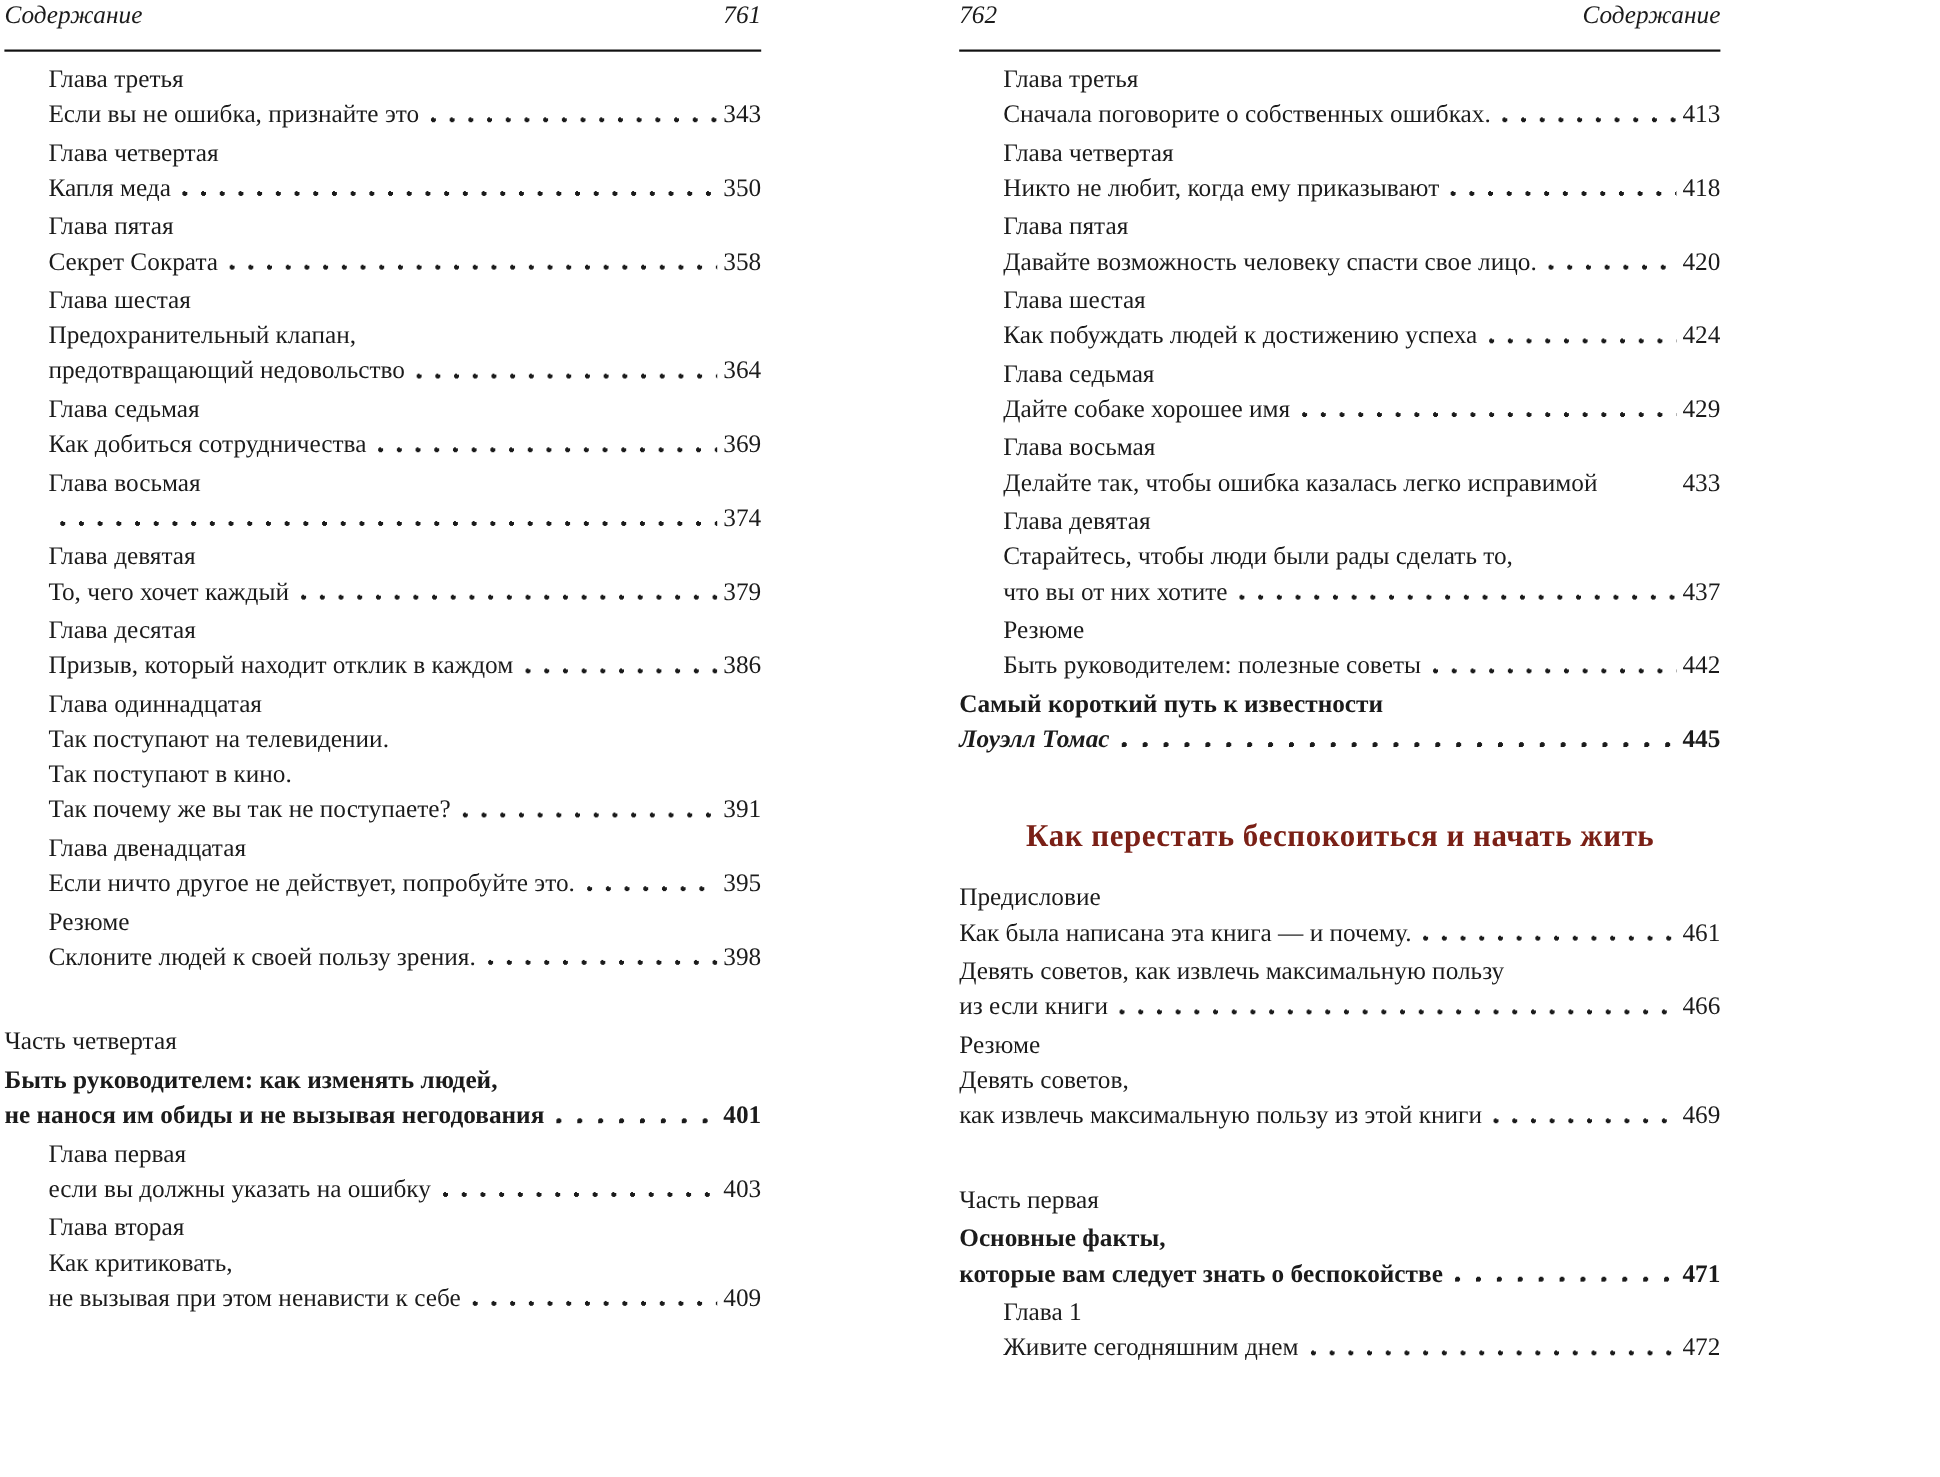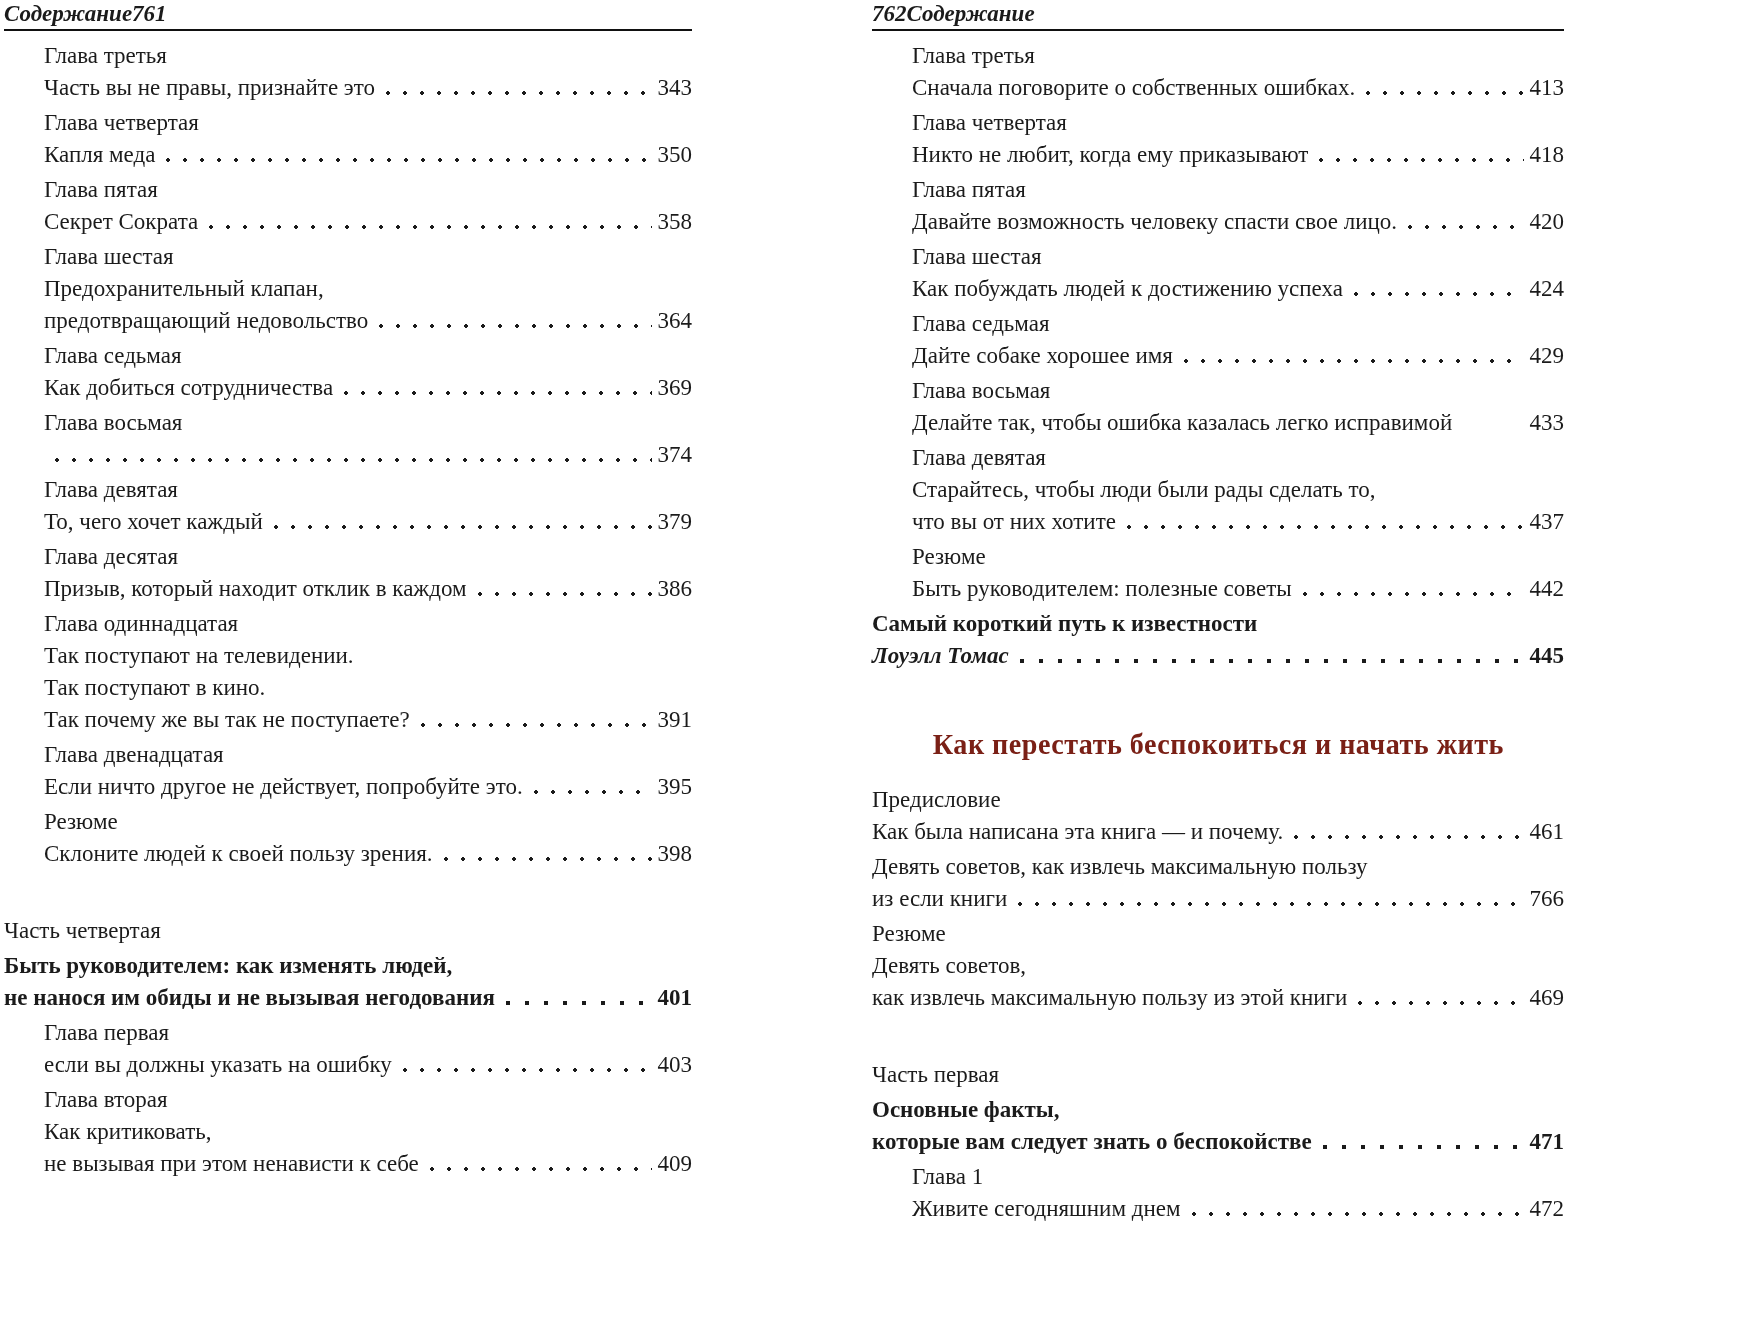--- a/index.html
+++ b/index.html
@@ -10,25 +10,25 @@
     font-size:23px;
     color:#1b1b1b;
     position:relative;
     overflow:hidden;
   }
   .book-page { position:absolute; top:2px; }
   .book-page.left  { left:4px;   width:688px; }
   .book-page.right { left:872px; width:692px; }
 
   .running-header {
-    display:flex; justify-content:flex-start; align-items:baseline;
-    font-weight:bold; font-style:italic;
+    display:flex; justify-content:space-between; align-items:baseline;
+    font-weight:normal; font-style:italic;
     line-height:24px;
     border-bottom:2px solid #111111;
-    padding-bottom:3px;
+    padding-bottom:19px;
   }
 
   .entries { margin-top:9px;text-align:right; }
 
   .entry { margin-bottom:3px; }
   .entry.chapter { padding-left:40px; }
   .entry.part { margin-top:45px; }
   .entry.bold { font-weight:bold; }
 
   .line { display:flex; line-height:32px; white-space:nowrap; }
@@ -69,21 +69,21 @@
   <div class="running-header">
     <span>Содержание</span>
     <span>761</span>
   </div>
   <div class="entries">
       <div class="entry chapter">
         <div class="line">
           <span class="text">Глава третья</span>
         </div>
         <div class="line">
-          <span class="text">Часть вы не правы, признайте это</span>
+          <span class="text">Если вы не ошибка, признайте это</span>
           <span class="leader"></span>
           <span class="pnum">343</span>
         </div>
       </div>
       <div class="entry chapter">
         <div class="line">
           <span class="text">Глава четвертая</span>
         </div>
         <div class="line">
           <span class="text">Капля меда</span>
@@ -344,21 +344,21 @@
           <span class="pnum">461</span>
         </div>
       </div>
       <div class="entry plain">
         <div class="line">
           <span class="text">Девять советов, как извлечь максимальную пользу</span>
         </div>
         <div class="line">
           <span class="text">из если книги</span>
           <span class="leader"></span>
-          <span class="pnum">766</span>
+          <span class="pnum">466</span>
         </div>
       </div>
       <div class="entry plain">
         <div class="line">
           <span class="text">Резюме</span>
         </div>
         <div class="line">
           <span class="text">Девять советов,</span>
         </div>
         <div class="line">

